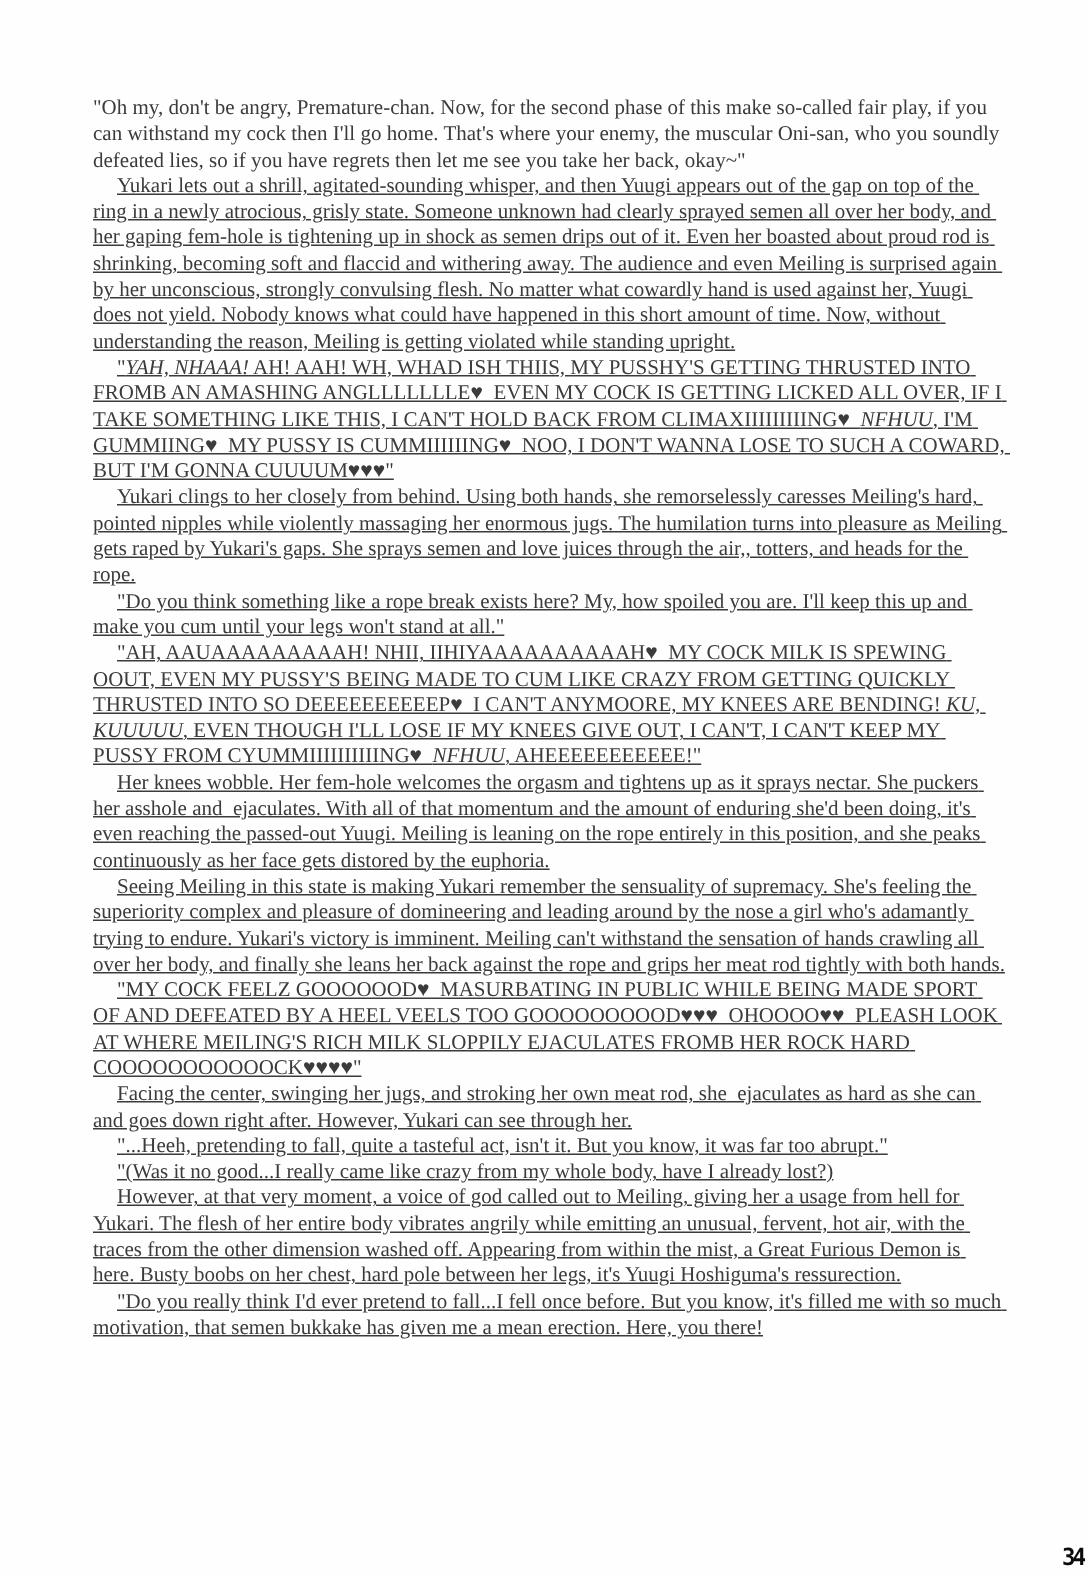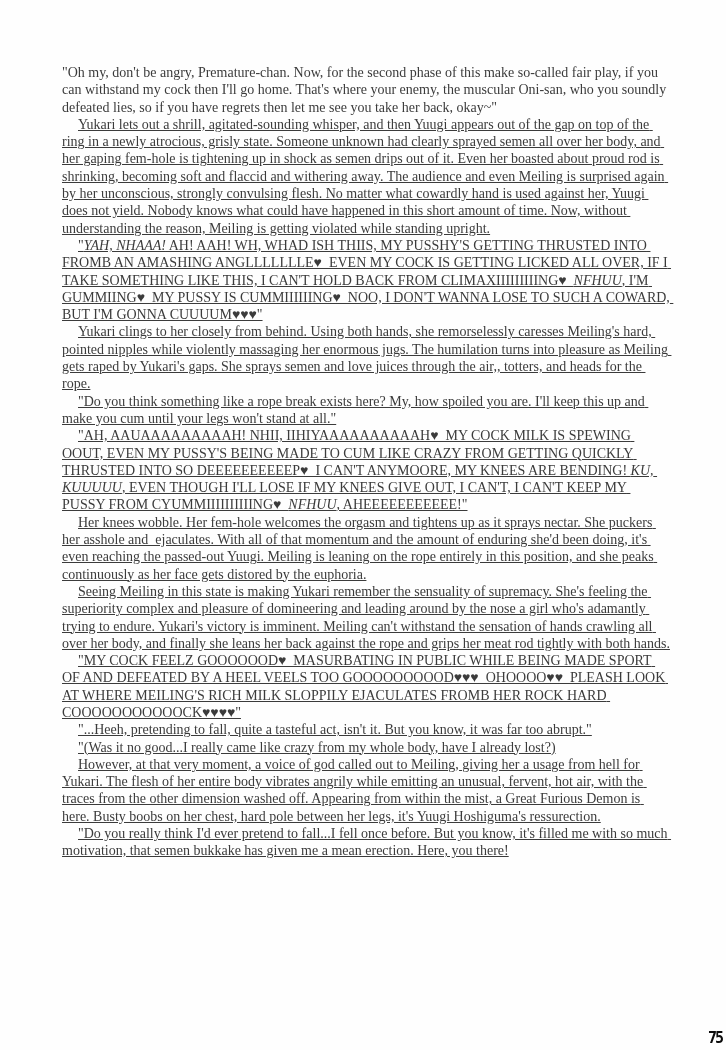--- a/index.html
+++ b/index.html
@@ -55,19 +55,20 @@
   <div class="text-block">
       <p class=""><span>"Oh my, don't be angry, Premature-chan. Now, for the second phase of this make so-called fair play, if you can withstand my cock then I'll go home. That's where your enemy, the muscular Oni-san, who you soundly defeated lies, so if you have regrets then let me see you take her back, okay~"</span></p>
       <p class="indent"><span>Yukari lets out a shrill, agitated-sounding whisper, and then Yuugi appears out of the gap on top of the ring in a newly atrocious, grisly state. Someone unknown had clearly sprayed semen all over her body, and her gaping fem-hole is tightening up in shock as semen drips out of it. Even her boasted about proud rod is shrinking, becoming soft and flaccid and withering away. The audience and even Meiling is surprised again by her unconscious, strongly convulsing flesh. No matter what cowardly hand is used against her, Yuugi does not yield. Nobody knows what could have happened in this short amount of time. Now, without understanding the reason, Meiling is getting violated while standing upright.</span></p>
       <p class="indent"><span>"</span><span class="it">YAH, NHAAA!</span><span> AH! AAH! WH, WHAD ISH THIIS, MY PUSSHY'S GETTING THRUSTED INTO FROMB AN AMASHING ANGLLLLLLLE♥  EVEN MY COCK IS GETTING LICKED ALL OVER, IF I TAKE SOMETHING LIKE THIS, I CAN'T HOLD BACK FROM CLIMAXIIIIIIIIING♥  </span><span class="it">NFHUU</span><span>, I'M GUMMIING♥  MY PUSSY IS CUMMIIIIIING♥  NOO, I DON'T WANNA LOSE TO SUCH A COWARD, BUT I'M GONNA CUUUUM♥♥♥"</span></p>
       <p class="indent"><span>Yukari clings to her closely from behind. Using both hands, she remorselessly caresses Meiling's hard, pointed nipples while violently massaging her enormous jugs. The humilation turns into pleasure as Meiling gets raped by Yukari's gaps. She sprays semen and love juices through the air,, totters, and heads for the rope.</span></p>
       <p class="indent"><span>"Do you think something like a rope break exists here? My, how spoiled you are. I'll keep this up and make you cum until your legs won't stand at all."</span></p>
       <p class="indent"><span>"AH, AAUAAAAAAAAAH! NHII, IIHIYAAAAAAAAAAH♥  MY COCK MILK IS SPEWING OOUT, EVEN MY PUSSY'S BEING MADE TO CUM LIKE CRAZY FROM GETTING QUICKLY THRUSTED INTO SO DEEEEEEEEEEP♥  I CAN'T ANYMOORE, MY KNEES ARE BENDING! </span><span class="it">KU, KUUUUU</span><span>, EVEN THOUGH I'LL LOSE IF MY KNEES GIVE OUT, I CAN'T, I CAN'T KEEP MY PUSSY FROM CYUMMIIIIIIIIIING♥  </span><span class="it">NFHUU</span><span>, AHEEEEEEEEEEE!"</span></p>
       <p class="indent"><span>Her knees wobble. Her fem-hole welcomes the orgasm and tightens up as it sprays nectar. She puckers her asshole and  ejaculates. With all of that momentum and the amount of enduring she'd been doing, it's even reaching the passed-out Yuugi. Meiling is leaning on the rope entirely in this position, and she peaks continuously as her face gets distored by the euphoria.</span></p>
       <p class="indent"><span>Seeing Meiling in this state is making Yukari remember the sensuality of supremacy. She's feeling the superiority complex and pleasure of domineering and leading around by the nose a girl who's adamantly trying to endure. Yukari's victory is imminent. Meiling can't withstand the sensation of hands crawling all over her body, and finally she leans her back against the rope and grips her meat rod tightly with both hands.</span></p>
       <p class="indent"><span>"MY COCK FEELZ GOOOOOOD♥  MASURBATING IN PUBLIC WHILE BEING MADE SPORT OF AND DEFEATED BY A HEEL VEELS TOO GOOOOOOOOOD♥♥♥  OHOOOO♥♥  PLEASH LOOK AT WHERE MEILING'S RICH MILK SLOPPILY EJACULATES FROMB HER ROCK HARD COOOOOOOOOOOCK♥♥♥♥"</span></p>
+      <p class="indent"><span>Facing the center, swinging her jugs, and stroking her own meat rod, she  ejaculates as hard as she can and goes down right after. However, Yukari can see through her.</span></p>
       <p class="indent"><span>"...Heeh, pretending to fall, quite a tasteful act, isn't it. But you know, it was far too abrupt."</span></p>
       <p class="indent"><span>"(Was it no good...I really came like crazy from my whole body, have I already lost?)</span></p>
       <p class="indent"><span>However, at that very moment, a voice of god called out to Meiling, giving her a usage from hell for Yukari. The flesh of her entire body vibrates angrily while emitting an unusual, fervent, hot air, with the traces from the other dimension washed off. Appearing from within the mist, a Great Furious Demon is here. Busty boobs on her chest, hard pole between her legs, it's Yuugi Hoshiguma's ressurection.</span></p>
       <p class="indent"><span>"Do you really think I'd ever pretend to fall...I fell once before. But you know, it's filled me with so much motivation, that semen bukkake has given me a mean erection. Here, you there!</span></p>
     </div>
-  <div class="page-number">75</div>
+  <div class="page-number">34</div>
 </div>
 
 </body></html>

